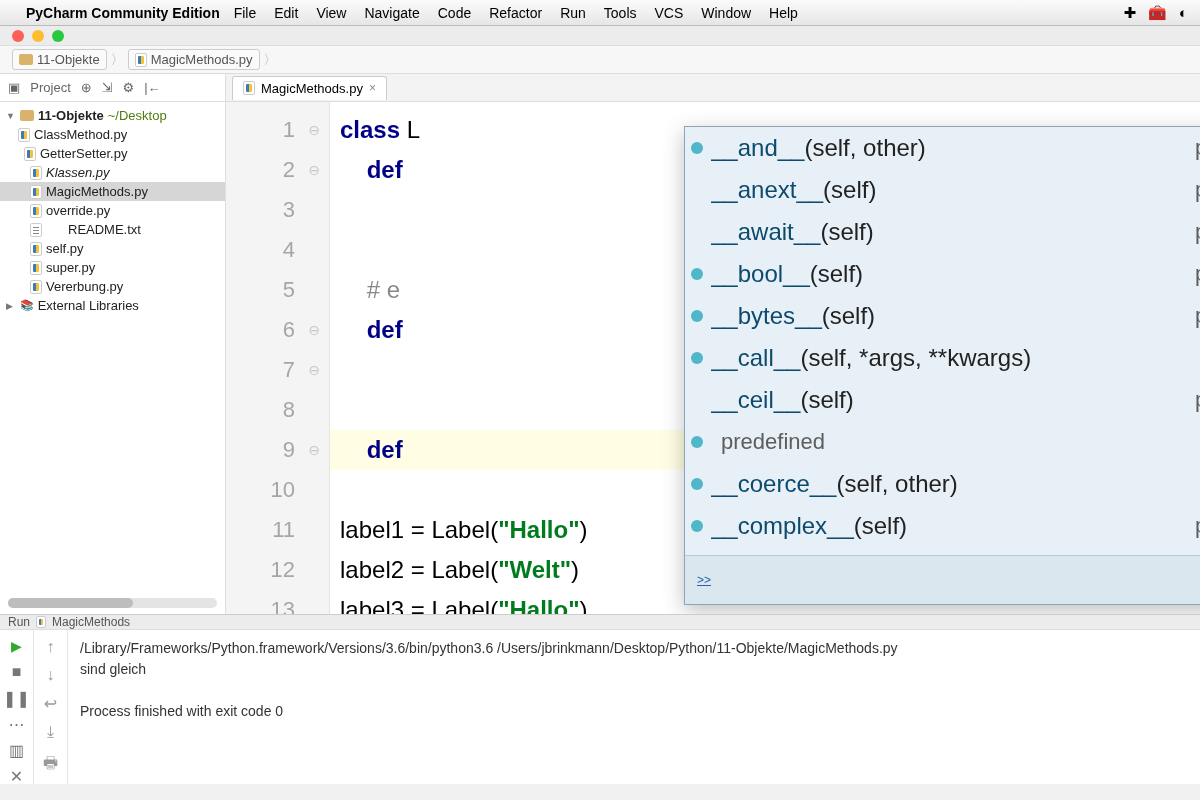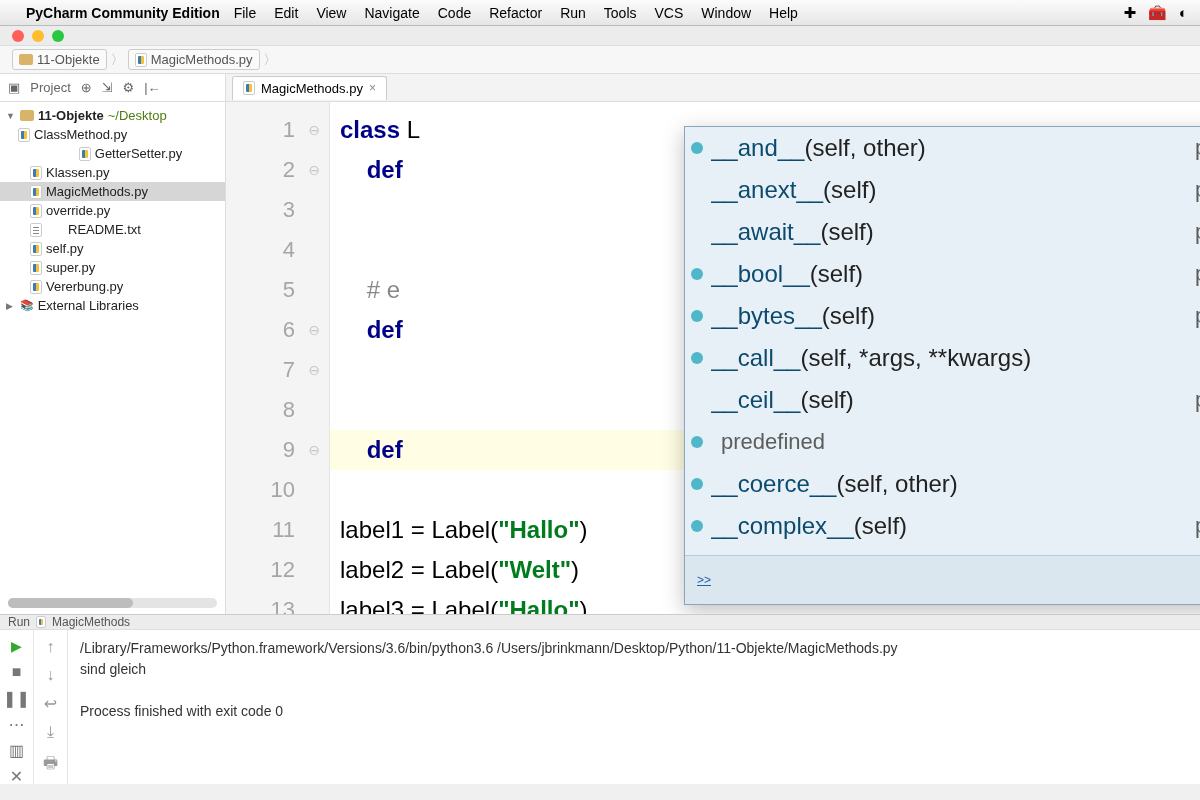--- a/index.html
+++ b/index.html
@@ -142,25 +142,25 @@
         <span class="tri">▼</span>
         <span class="folder-icon"></span>
         <b class="name">11-Objekte</b>
         <span class="path">~/Desktop</span>
       </div>
       <div id="file-list">
           <div class="tree-row" style="padding-left: 18px;">
             <span class="file-icon py"></span>
             <span class="name">ClassMethod.py</span>
           </div>
-          <div class="tree-row" style="padding-left: 42px; justify-content: center;">
+          <div class="tree-row" style="padding-left: 24px;">
             <span class="file-icon py"></span>
             <span class="name">GetterSetter.py</span>
           </div>
-          <div class="tree-row" style="padding-left: 30px;">
+          <div class="tree-row" style="padding-left: 30px; font-style: italic;">
             <span class="file-icon py"></span>
             <span class="name">Klassen.py</span>
           </div>
           <div class="tree-row sel" style="padding-left: 30px;">
             <span class="file-icon py"></span>
             <span class="name">MagicMethods.py</span>
           </div>
           <div class="tree-row" style="padding-left: 30px;">
             <span class="file-icon py"></span>
             <span class="name">override.py</span>

